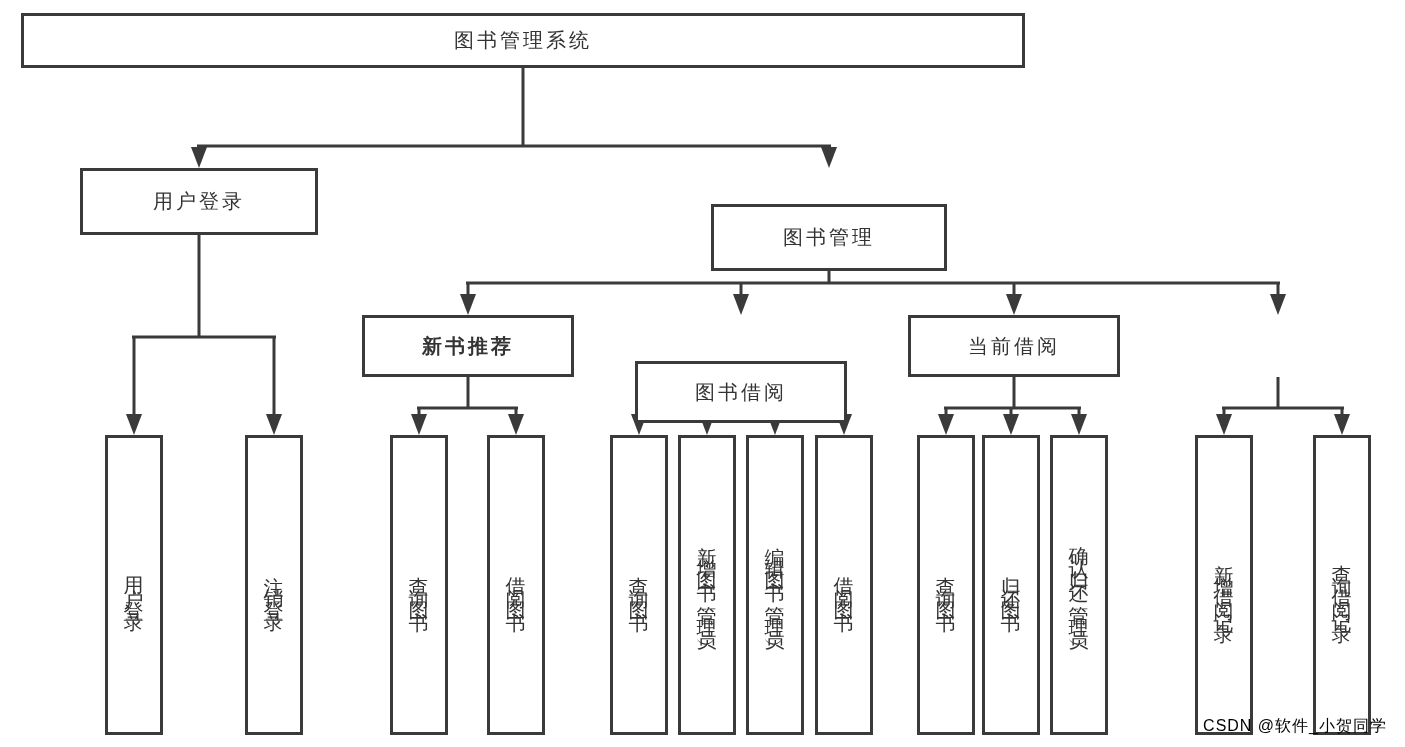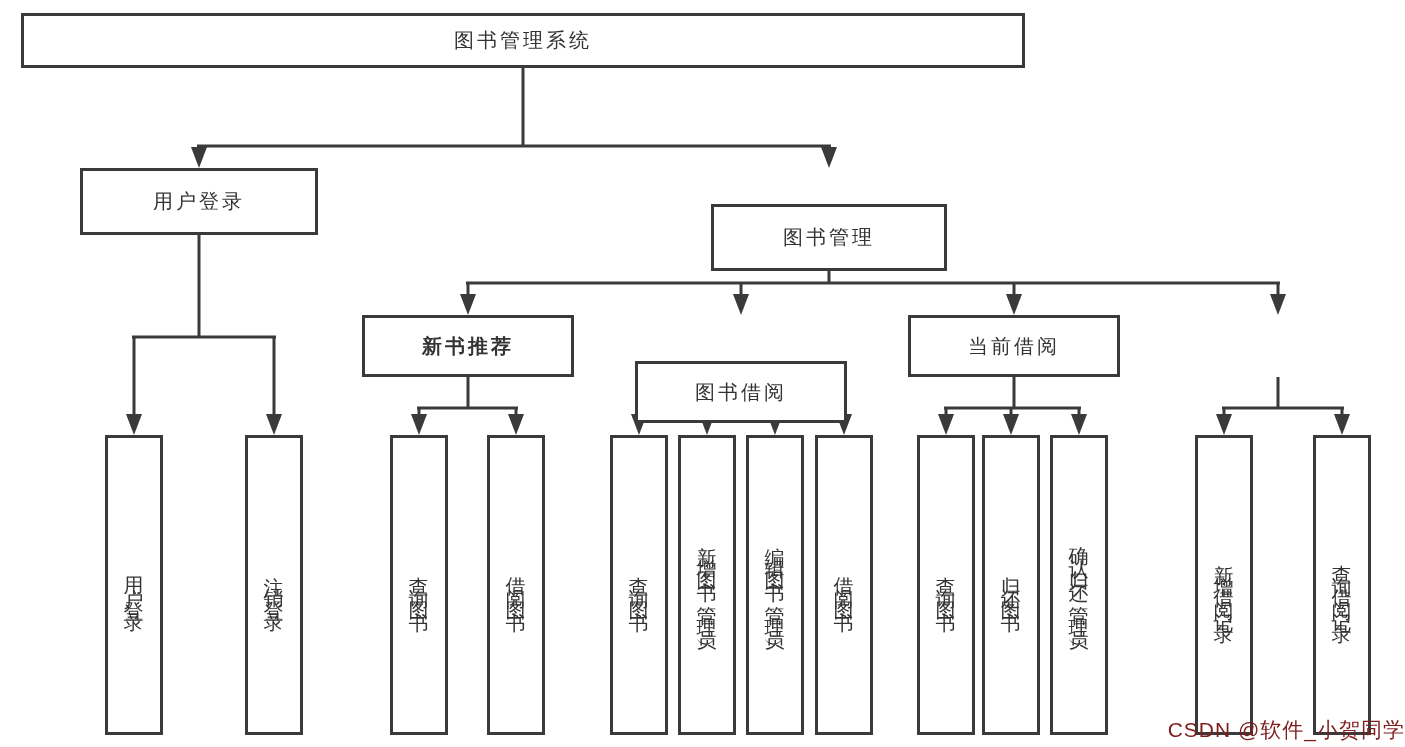--- a/index.html
+++ b/index.html
@@ -30,25 +30,25 @@
   }
   .vtext{
     writing-mode:vertical-rl;
     text-orientation:mixed;
     font-size:20px;
     letter-spacing:12px;
     line-height:1;
   }
   .watermark{
     position:absolute;
-    top:716px;right:0;
+    top:716px;right:18px;
     z-index:3;
-    font-size:21px;
+    font-size:16px;
     letter-spacing:1px;
-    color:#7f1d1d;
+    color:#000000;
     white-space:nowrap;
   }
 </style>
 </head>
 <body>
 
 <div class="stage">
 
   <svg class="wires" width="1405" height="747" viewBox="0 0 1405 747">
     <g stroke="#3a3a3a" stroke-width="3" fill="none">

